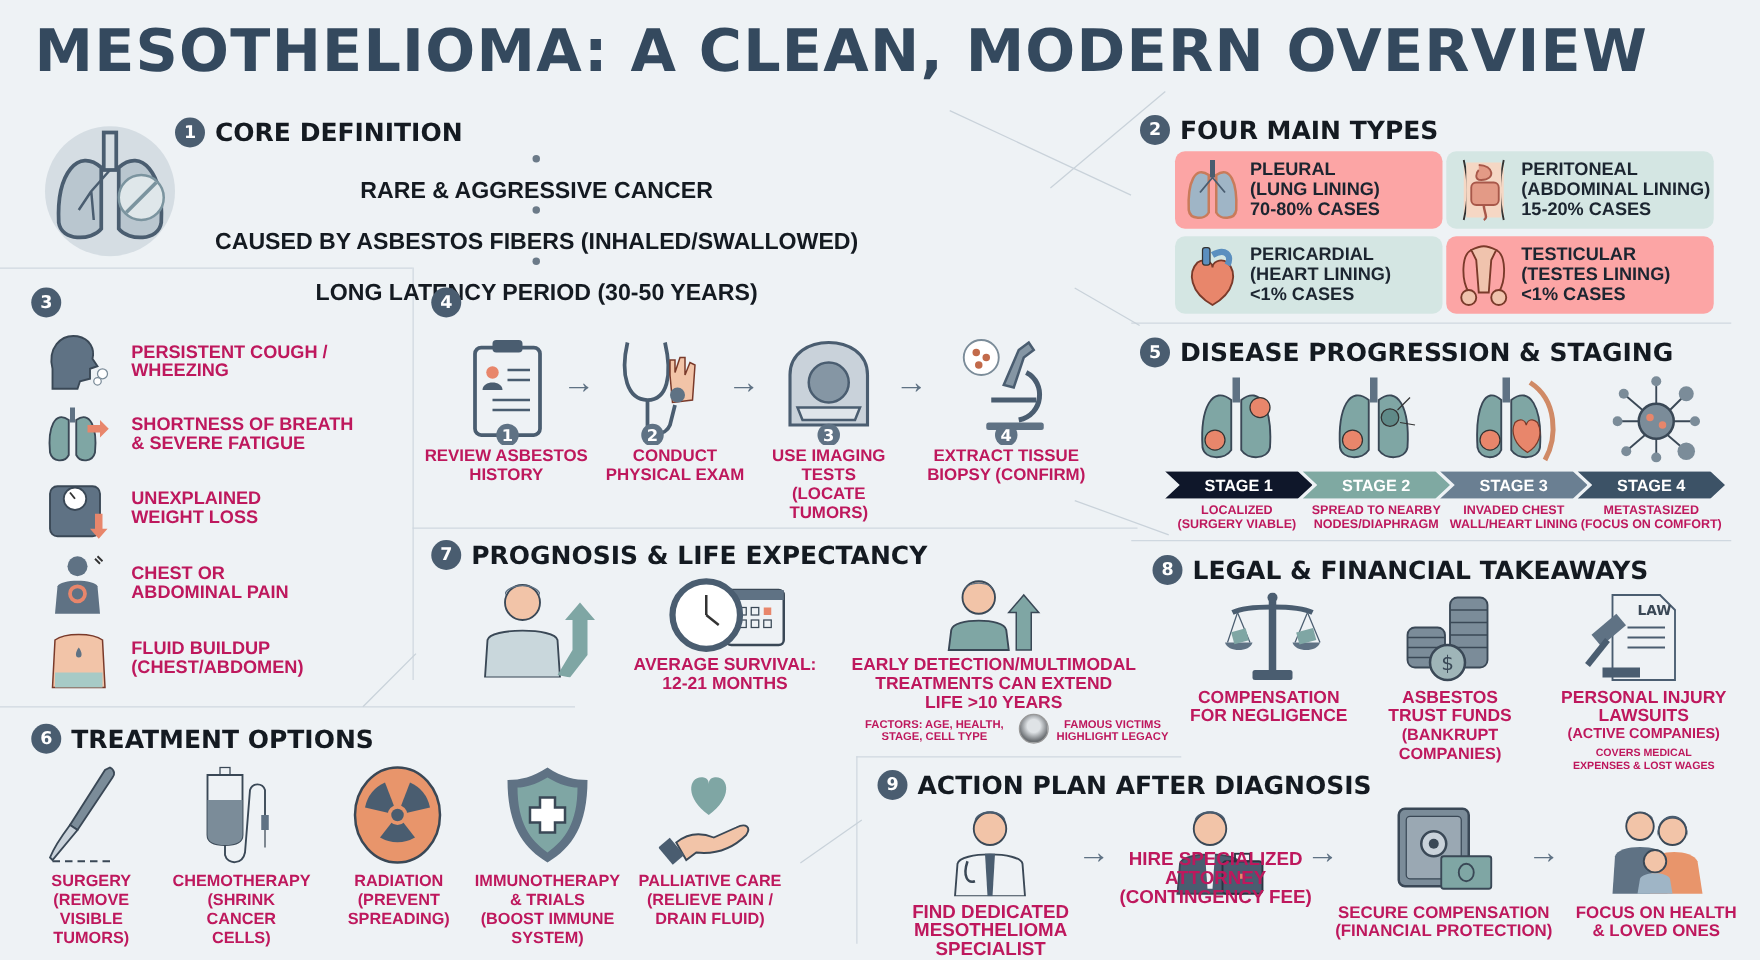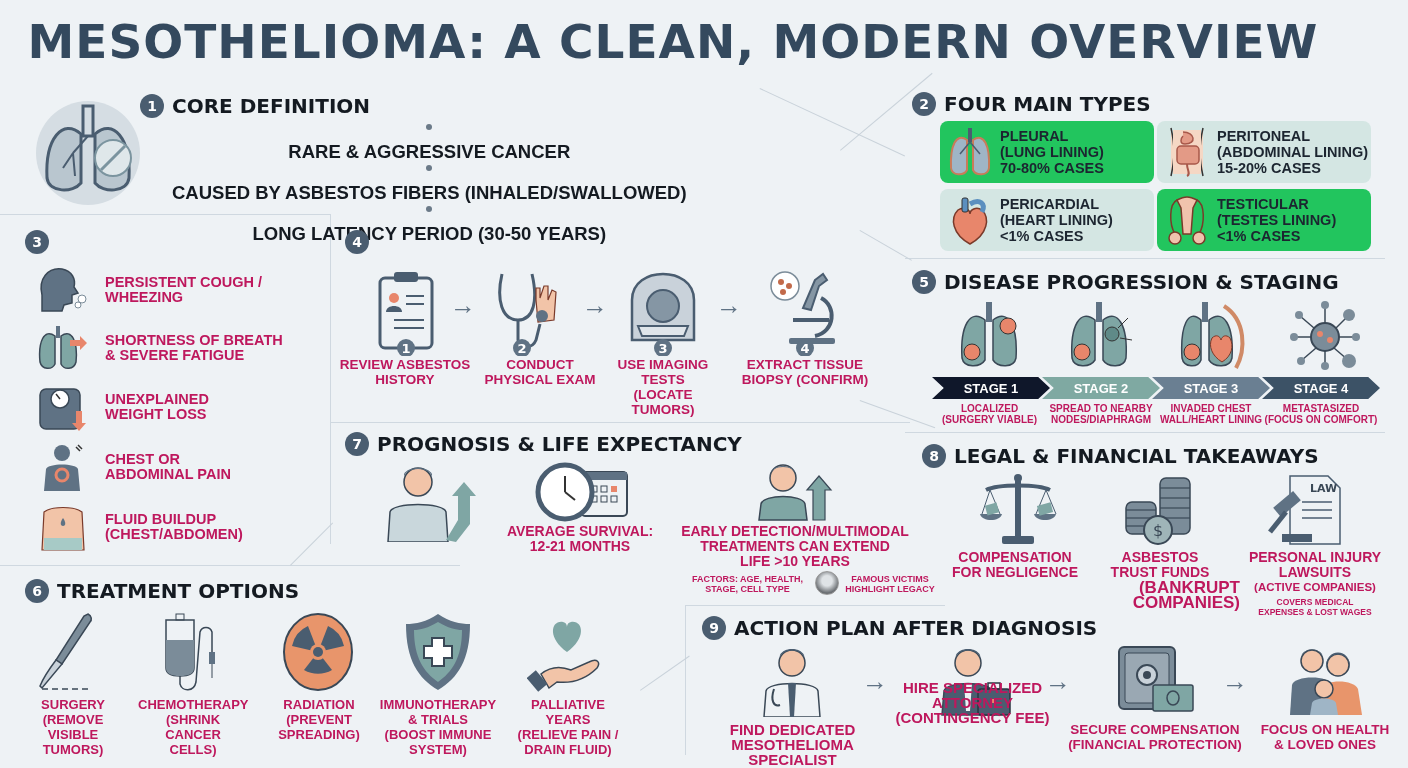--- a/index.html
+++ b/index.html
@@ -35,21 +35,21 @@
     list-style: none; font-family: "Liberation Sans", sans-serif; font-weight: bold;
     font-size: 18.5px; line-height: 27px; color: #141a21; display: flex; align-items: center; gap: 8px; flex-direction: column;
   }
   .bullets li .dot { width: 6px; height: 6px; border-radius: 50%; background: #6b7a88; }
 
   
   .type-card {
     position: absolute; width: 214px; height: 62px; border-radius: 8px;
     display: flex; align-items: center; gap: 8px; padding-left: 8px;
   }
-  .type-card.blue { background: #22c55e; }
+  .type-card.blue { background: #fca5a5; }
   .type-card.green { background: #d4e6e3; }
   .type-text { font-weight: bold; font-size: 14.5px; line-height: 16px; color: #1c2530; }
   .type-text div { white-space: nowrap; }
 
   
   .lbl { position: absolute; text-align: center; font-weight: bold; font-size: 14px; line-height: 15px; color: #be185d; }
   .lbl.small { font-size: 10px; line-height: 11px; }
   .lbl.left { text-align: left; }
 
   
@@ -491,21 +491,21 @@
       <rect x="16" y="60" width="30" height="8" fill="#4a5d70"></rect>
     </svg>
 </div>
 <div class="lbl" style="left:940px;top:550px;width:150px;font-size:14px;">
   <div>COMPENSATION</div>
     <div>FOR NEGLIGENCE</div>
 </div>
 <div class="lbl" style="left:1080px;top:550px;width:160px;font-size:14px;">
   <div>ASBESTOS</div>
     <div>TRUST FUNDS</div>
-    <div style="font-size:17px;text-align:right;">(BANKRUPT COMPANIES)</div>
+    <div style="font-size:13px;">(BANKRUPT COMPANIES)</div>
 </div>
 <div class="lbl" style="left:1232px;top:550px;width:166px;font-size:14px;">
   <div>PERSONAL INJURY</div>
     <div>LAWSUITS</div>
     <div style="font-size:11.5px;">(ACTIVE COMPANIES)</div>
 </div>
 <div class="lbl small" style="left:1232px;top:597px;width:166px;font-size:8.5px;line-height:10px;">
   <div>COVERS MEDICAL</div>
     <div>EXPENSES &amp; LOST WAGES</div>
 </div>
@@ -571,21 +571,21 @@
     <div>(PREVENT</div>
     <div>SPREADING)</div>
 </div>
 <div class="lbl" style="left:378px;top:697px;width:120px;font-size:13px;">
   <div>IMMUNOTHERAPY</div>
     <div>&amp; TRIALS</div>
     <div>(BOOST IMMUNE</div>
     <div>SYSTEM)</div>
 </div>
 <div class="lbl" style="left:508px;top:697px;width:120px;font-size:13px;">
-  <div>PALLIATIVE YEARS</div>
+  <div>PALLIATIVE CARE</div>
     <div>(RELIEVE PAIN /</div>
     <div>DRAIN FLUID)</div>
 </div>
 
 <div class="sec-title" style="left:702px;top:616px;">
   <span class="num-badge">9</span>
   <span>ACTION PLAN AFTER DIAGNOSIS</span>
 </div>
 <div class="abs" style="left:760px;top:645px;">
   <svg width="64" height="72" viewBox="0 0 64 72">

